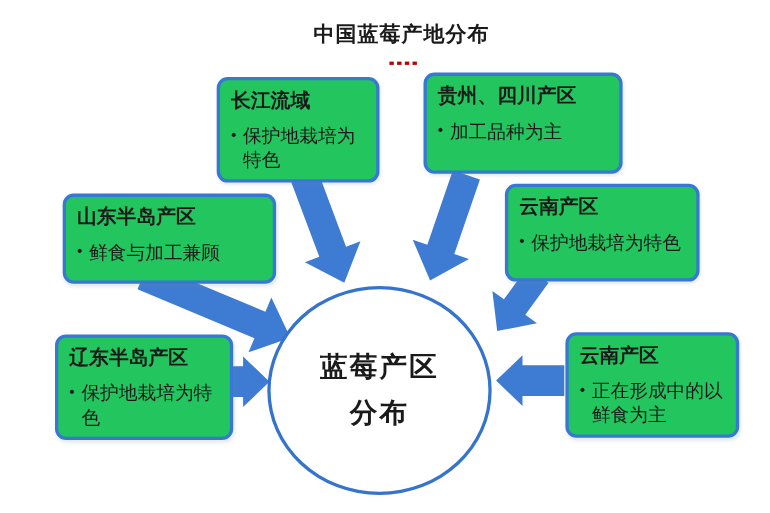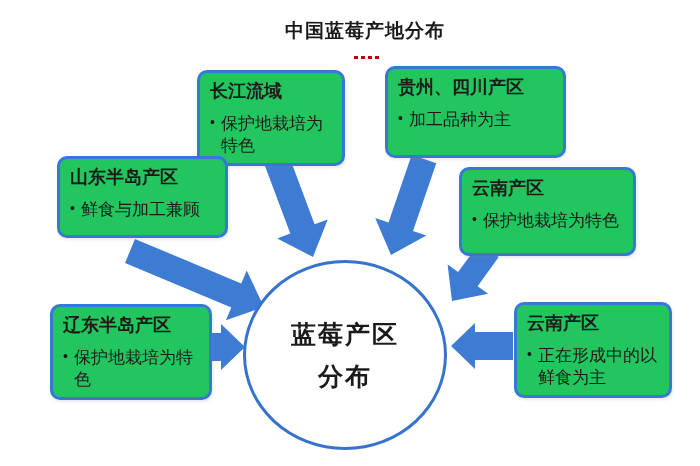--- a/index.html
+++ b/index.html
@@ -61,21 +61,21 @@
     padding-left:11px;
     font-size:17px;
     line-height:1.3;
   }
   .node-bullet .marker{
     position:absolute;left:0;top:0;
     font-size:14px;
   }
   .b1{left:197px;top:70px;width:148px;min-height:88px;}
   .b2{left:361px;top:66px;width:181px;min-height:92px;margin-left:24px;}
-  .b3{left:57px;top:156px;width:171px;min-height:82px;}
+  .b3{left:57px;top:176px;width:194px;min-height:82px;}
   .b4{left:459px;top:167px;width:177px;min-height:89px;}
   .b5{left:22px;top:304px;width:162px;min-height:96px;margin-left:28px;}
   .b6{left:514px;top:302px;width:158px;min-height:90px;}
   .center-circle{
     position:absolute;
     left:243px;top:260px;
     width:204px;height:190px;
     background:#fff;
     border:3px solid var(--circle-border);
     border-radius:50%;

